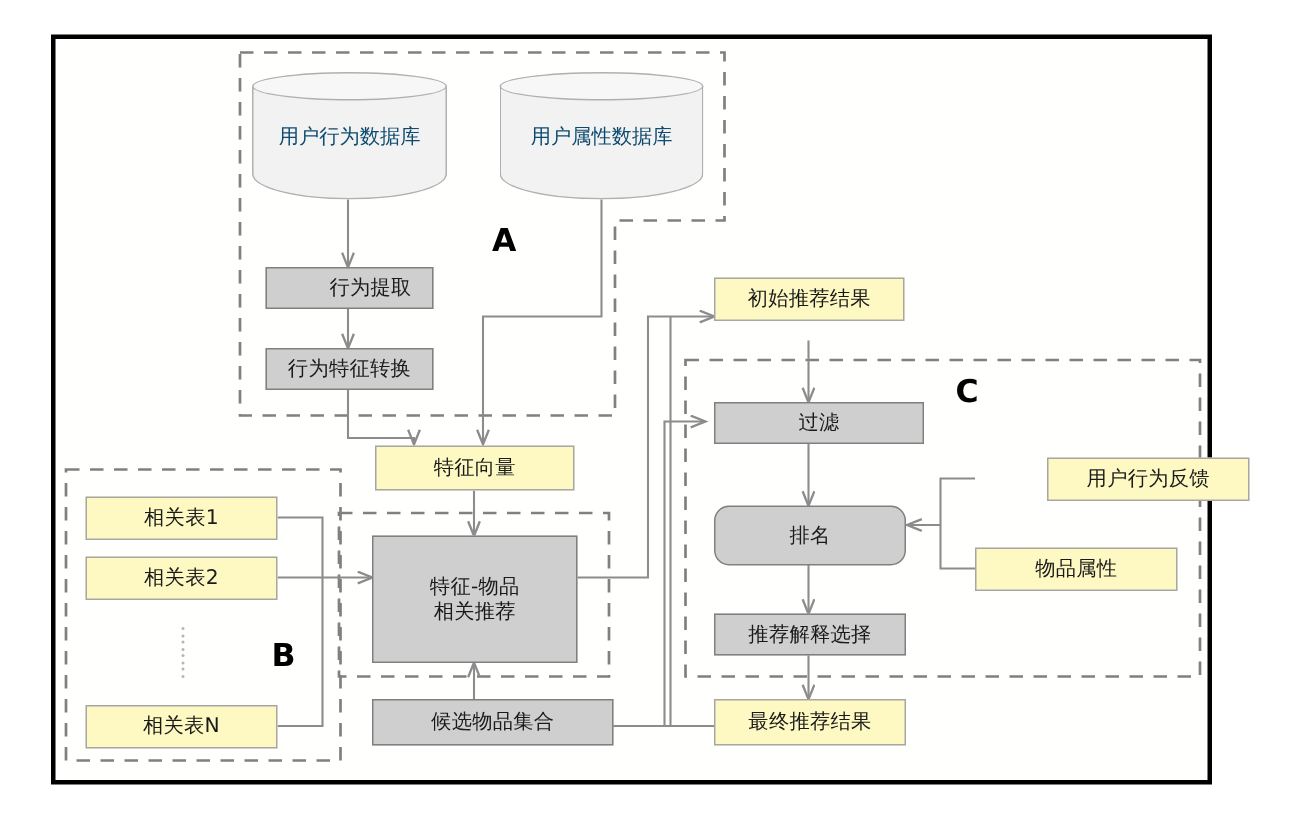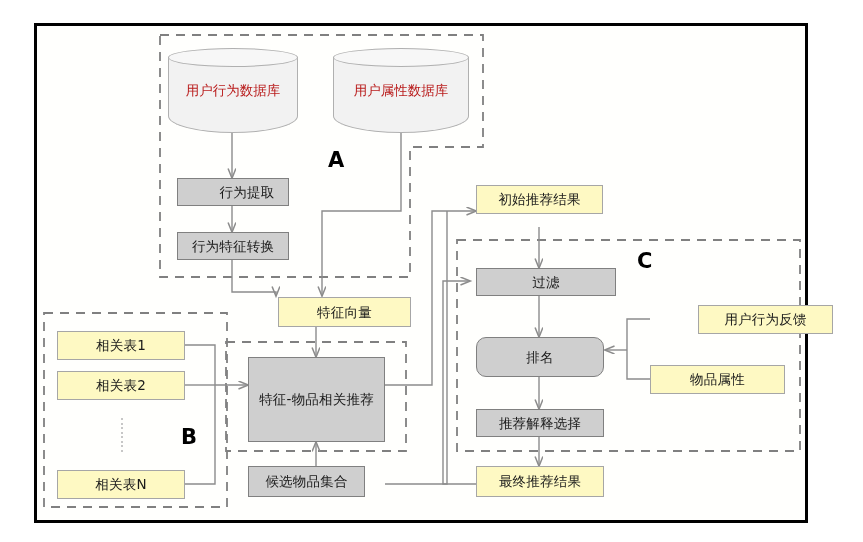--- a/index.html
+++ b/index.html
@@ -78,21 +78,21 @@
     border-radius: 50% / 50%;
     box-sizing: border-box;
   }
   .cyl .cyl-label {
     position: absolute;
     left: 0; right: 0; top: 0; bottom: 0;
     display: flex;
     align-items: center;
     justify-content: center;
     font-size: 13.5px;
-    color: #b91c1c;
+    color: #0c4a6e;
     z-index: 3;
   }
   .group-label {
     position: absolute;
     font-weight: bold;
     font-size: 21px;
     color: #000000;
     font-family: "DejaVu Sans", "Liberation Sans", sans-serif;
   }
   .dots-vert {
@@ -186,30 +186,30 @@
   <div class="node box-dark" style="left:177px; top:178px; width:112px; height:28px;padding-left:28px;">
     <span>行为提取</span>
   </div>
 
   <div class="node box-dark" style="left:177px; top:232px; width:112px; height:28px;">
     <span>行为特征转换</span>
   </div>
 
   <div class="group-label" style="left:328px; top:148px;">A</div>
 
-  <div class="node box-light" style="left:250px; top:297px; width:133px; height:30px;margin-left:28px;">
+  <div class="node box-light" style="left:250px; top:297px; width:133px; height:30px;">
     <span>特征向量</span>
   </div>
 
-  <div class="node box-dark" style="left:248px; top:357px; width:137px; height:85px; ">
+  <div class="node box-dark" style="left:248px; top:357px; width:137px; height:85px; flex-direction:column;">
     <span>特征-物品</span>
     <span>相关推荐</span>
   </div>
 
-  <div class="node box-dark" style="left:248px; top:466px; width:117px; height:31px;text-align:center;">
+  <div class="node box-dark" style="left:248px; top:466px; width:161px; height:31px;text-align:center;">
     <span>候选物品集合</span>
   </div>
 
   <div class="node box-light" style="left:57px; top:331px; width:128px; height:29px;">
     <span>相关表1</span>
   </div>
 
   <div class="node box-light" style="left:57px; top:371px; width:128px; height:29px;">
     <span>相关表2</span>
   </div>

